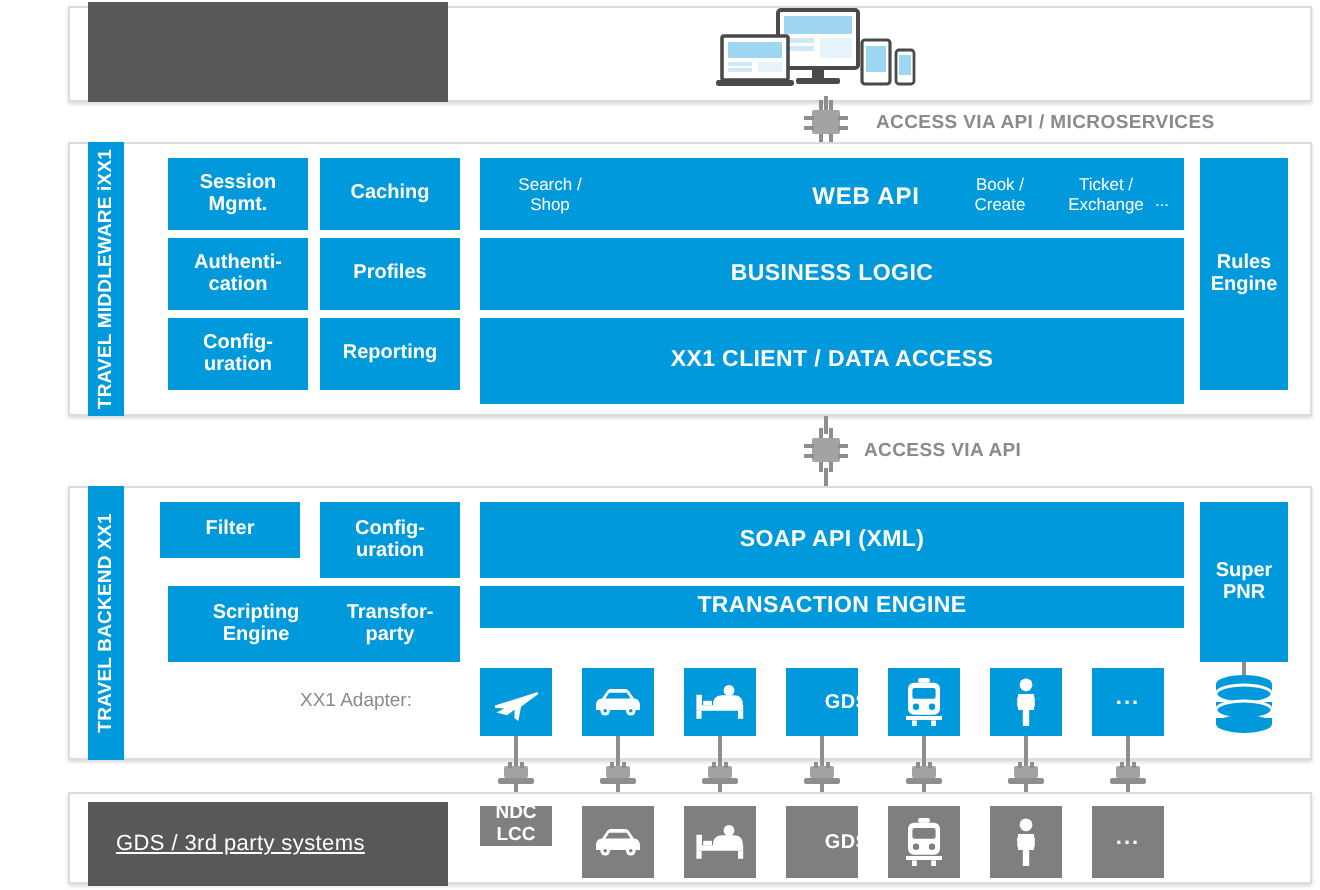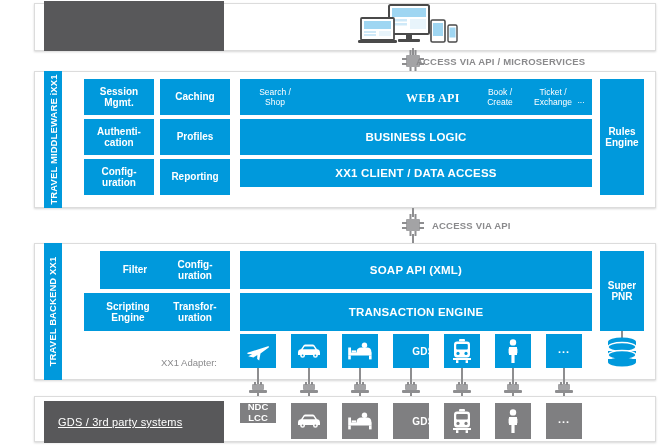--- a/index.html
+++ b/index.html
@@ -83,21 +83,20 @@
     line-height: 1.18;
     text-align: center;
     color: #ffffff;
   }
   .api-main {
     position: absolute;
     font-size: 12px;
     font-weight: bold;
     letter-spacing: .4px;
     color: #ffffff;
-    font-family: Liberation Serif, serif;
   }
 
   
   .tile {
     display: flex;
     align-items: center;
     justify-content: center;
   }
   .tile svg { display: block; }
   .tile-txt { font-size: 10px; font-weight: bold; letter-spacing: .2px; padding-left: 25px; }
@@ -121,22 +120,21 @@
     color: #8A8A8C;
     letter-spacing: .2px;
     white-space: nowrap;
   }
 
   .adapter-lbl {
     font-size: 9.5px;
     color: #8A8A8C;
     font-weight: normal;
     white-space: nowrap;
-    text-align: center;
-    margin-top: 12px;
+    text-align: left;
   }
 
   
   .devices { position: absolute; }
 </style>
 </head>
 <body>
 
 <div class="abs frame" style="left:34px; top:3px; width:622px; height:48px;"></div>
 
@@ -177,21 +175,21 @@
     <rect x="12.5" y="0" width="2" height="5" fill="#8E8E90"></rect>
     <rect x="4" y="5" width="14" height="12" rx="1" fill="#A3A3A5"></rect>
     <rect x="7.5" y="17" width="2" height="5" fill="#8E8E90"></rect>
     <rect x="12.5" y="17" width="2" height="5" fill="#8E8E90"></rect>
     <rect x="0" y="8" width="5" height="2" fill="#8E8E90"></rect>
     <rect x="0" y="13" width="5" height="2" fill="#8E8E90"></rect>
     <rect x="17" y="8" width="5" height="2" fill="#8E8E90"></rect>
     <rect x="17" y="13" width="5" height="2" fill="#8E8E90"></rect>
   </svg>
 </div>
-<div class="abs access-txt" style="left:416px; top:56px;">ACCESS VIA API / MICROSERVICES</div>
+<div class="abs access-txt" style="left:438px; top:56px;">ACCESS VIA API / MICROSERVICES</div>
 
 <div class="abs frame" style="left:34px; top:71px; width:622px; height:137px;"></div>
 
 <div class="abs vlabel" style="left:44px; top:71px; width:18px; height:137px;">
   <span>TRAVEL MIDDLEWARE iXX1</span>
 </div>
 
 <div class="abs box ctr box-sm" style="left:84px; top:79px; width:70px; height:36px; white-space:pre-line;">Session
 Mgmt.</div>
 <div class="abs box ctr box-sm" style="left:160px; top:79px; width:70px; height:36px; white-space:pre-line;">Caching</div>
@@ -210,21 +208,21 @@
   <div class="api-main" style="left:148px; top:12px; width:90px; text-align:center;">WEB API</div>
   <div class="api-lbl" style="left:236px; top:8px; width:48px; white-space:pre-line;">Book /
 Create</div>
   <div class="api-lbl" style="left:284px; top:8px; width:58px; white-space:pre-line;">Ticket /
 Exchange</div>
   <div class="api-lbl" style="left:332px; top:16px; width:18px;">...</div>
 </div>
 
 <div class="abs box ctr box-md" style="left:240px; top:119px; width:352px; height:36px;">BUSINESS LOGIC</div>
 
-<div class="abs box ctr box-md" style="left:240px; top:159px; width:352px; height:28px;">XX1 CLIENT / DATA ACCESS</div>
+<div class="abs box ctr box-md" style="left:240px; top:159px; width:352px; height:43px;">XX1 CLIENT / DATA ACCESS</div>
 
 <div class="abs box ctr box-sm" style="left:600px; top:79px; width:44px; height:116px; white-space:pre-line;">Rules
 Engine</div>
 
 <div class="abs stem" style="left:412px; top:208px; width:2px; height:9px;"></div>
 
 <div class="abs" style="left:402px; top:214px; width:22px; height:22px;">
   <svg width="22" height="22" viewBox="0 0 22 22">
     <rect x="7.5" y="0" width="2" height="5" fill="#8E8E90"></rect>
     <rect x="12.5" y="0" width="2" height="5" fill="#8E8E90"></rect>
@@ -240,30 +238,30 @@
 <div class="abs access-txt" style="left:432px; top:220px;">ACCESS VIA API</div>
 
 <div class="abs stem" style="left:412px; top:234px; width:2px; height:9px;"></div>
 
 <div class="abs frame" style="left:34px; top:243px; width:622px; height:137px;"></div>
 
 <div class="abs vlabel" style="left:44px; top:243px; width:18px; height:137px;">
   <span>TRAVEL BACKEND XX1</span>
 </div>
 
-<div class="abs box ctr box-sm" style="left:100px; top:251px; width:70px; height:38px; white-space:pre-line;">Filter</div>
+<div class="abs box ctr box-sm" style="left:80px; top:251px; width:70px; height:28px; white-space:pre-line;">Filter</div>
 <div class="abs box ctr box-sm" style="left:160px; top:251px; width:70px; height:38px; white-space:pre-line;">Config-
 uration</div>
 <div class="abs box ctr box-sm" style="left:84px; top:293px; width:88px; height:38px; white-space:pre-line;">Scripting
 Engine</div>
 <div class="abs box ctr box-sm" style="left:160px; top:293px; width:70px; height:38px; white-space:pre-line;">Transfor-
-uration</div>
+party</div>
 
 <div class="abs box ctr box-md" style="left:240px; top:251px; width:352px; height:38px;">SOAP API (XML)</div>
-<div class="abs box ctr box-md" style="left:240px; top:293px; width:352px; height:38px;">TRANSACTION ENGINE</div>
+<div class="abs box ctr box-md" style="left:240px; top:293px; width:352px; height:21px;">TRANSACTION ENGINE</div>
 
 <div class="abs box ctr box-sm" style="left:600px; top:251px; width:44px; height:80px; white-space:pre-line;">Super
 PNR</div>
 
 <div class="abs stem" style="left:621px; top:331px; width:2px; height:8px;"></div>
 <div class="abs" style="left:606px; top:337px; width:32px; height:30px;">
   <svg width="32" height="30" viewBox="0 0 32 30">
     <ellipse cx="16" cy="5" rx="14" ry="4.5" fill="#0099DC"></ellipse>
     <rect x="2" y="5" width="28" height="5" fill="#0099DC"></rect>
     <ellipse cx="16" cy="10" rx="14" ry="4.5" fill="#0099DC" stroke="#ffffff" stroke-width="1.4"></ellipse>

